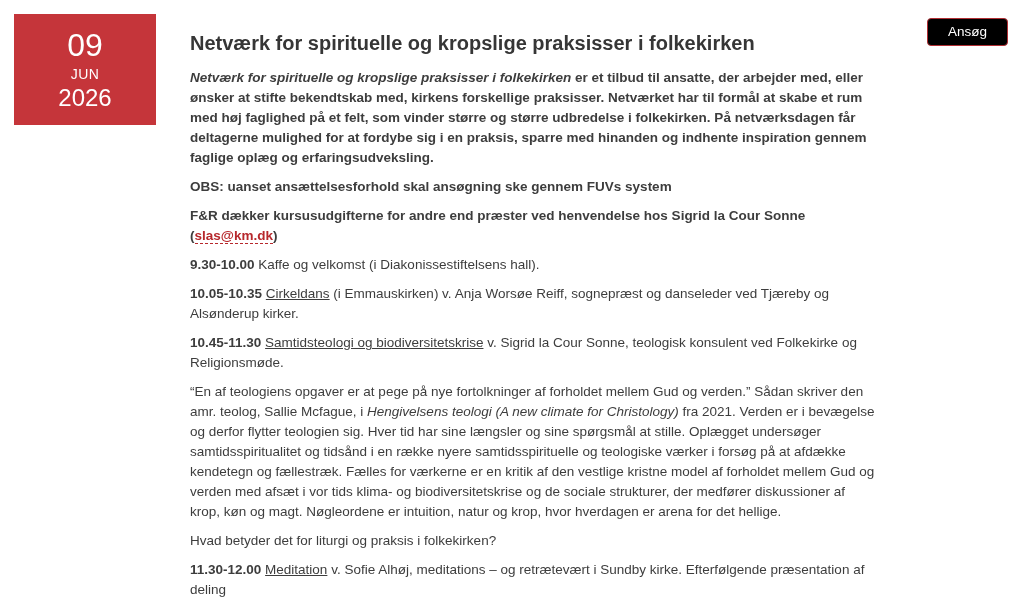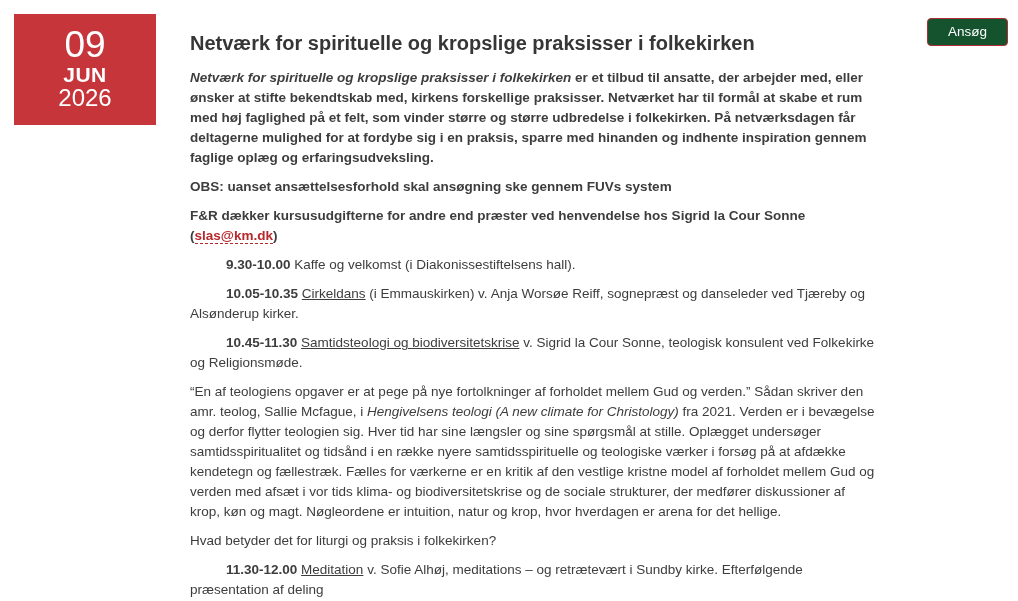--- a/index.html
+++ b/index.html
@@ -11,27 +11,27 @@
   }
   .date-badge {
     position: absolute;
     left: 14px; top: 14px;
     width: 142px; height: 111px;
     background: #c5353a;
     color: #ffffff;
     text-align: center;
     padding-top: 13px;
   }
-  .date-badge .day   { font-size: 37px; line-height: 36px; font-weight: 400; }
-  .date-badge .month { font-size: 21px; line-height: 23px; font-weight: 700; letter-spacing: 0.5px; }
+  .date-badge .day   { font-size: 32px; line-height: 36px; font-weight: 400; }
+  .date-badge .month { font-size: 14px; line-height: 23px; font-weight: 400; letter-spacing: 0.5px; }
   .date-badge .year  { font-size: 24px; line-height: 23px; font-weight: 400; }
   .apply-btn {
     position: absolute;
     right: 10px; top: 18px;
-    background: #14532d;
+    background: #000000;
     border: 1px solid #b02e33;
     border-radius: 4px;
     color: #ffffff;
     font-family: "Liberation Sans", "DejaVu Sans", sans-serif;
     font-size: 13.5px;
     padding: 5px 20px 6px;
     cursor: pointer;
   }
   .content {
     position: absolute;
@@ -44,21 +44,21 @@
     line-height: 26px;
     font-weight: 700;
     color: #363636;
     margin: 0 0 12px 0;
   }
   .content p {
     font-size: 13.5px;
     line-height: 20px;
     margin: 0 0 9px 0;
   }
-  .b  { font-weight: 700; margin-left: 36px; }
+  .b  { font-weight: 700; }
   .i  { font-style: italic; }
   .session-link {
     color: inherit;
     text-decoration: underline;
     cursor: pointer;
     text-align: center;
   }
   .email-link {
     color: #b7282c;
     text-decoration: none;

